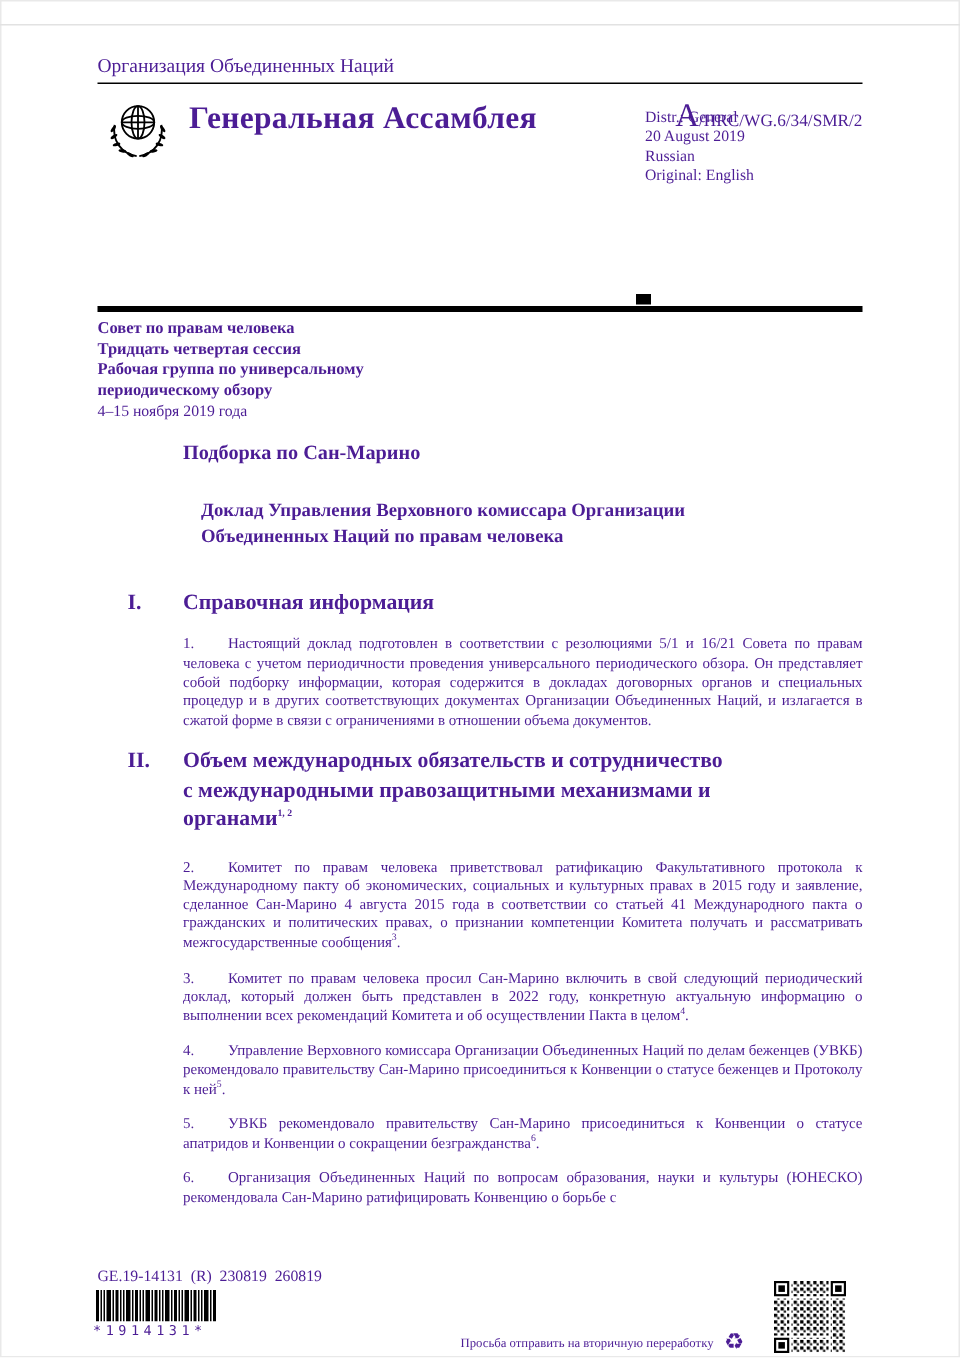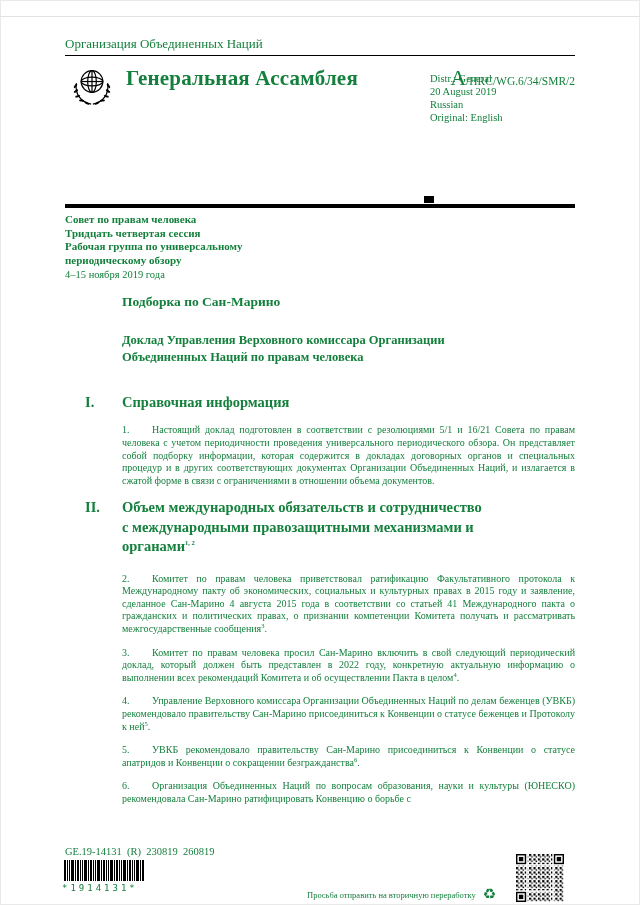--- a/index.html
+++ b/index.html
@@ -1,36 +1,36 @@
 <!DOCTYPE html>
 <html lang="ru"><head>
 <meta charset="utf-8">
 <style>
   html,body{margin:0;padding:0;background:#fff;}
   .page{
     position:relative;width:640px;height:905px;background:#fff;
-    font-family:"Liberation Serif","DejaVu Serif",serif;color:#15803d;
+    font-family:"Liberation Serif","DejaVu Serif",serif;color:#4c1d95;
     overflow:hidden;box-shadow:inset 0 0 0 1px #e9e9e9;
   }
   .page-edge{position:absolute;top:16px;left:0;width:640px;height:1px;background:#e2e2e2;}
   .org-name{position:absolute;left:65px;top:36px;font-size:13px;}
   .doc-symbol{position:absolute;right:65px;top:27px;display:flex;align-items:baseline;}
   .symbol-letter{font-size:22px;}
   .symbol-rest{font-size:11.5px;margin-top:48px;}
   .header-rule{position:absolute;left:65px;top:55px;width:510px;height:1px;background:#000;}
   .emblem{position:absolute;left:66px;top:59px;width:52px;height:52px;}
   .masthead-title{position:absolute;left:126px;top:66px;font-size:21px;font-weight:bold;letter-spacing:.2px;text-align:center;}
   .distribution{position:absolute;left:430px;top:72px;font-size:10.5px;line-height:13px;}
   .masthead-rule{position:absolute;left:65px;top:204px;width:510px;height:3.5px;background:#000;}
   .reg-mark{position:absolute;left:424px;top:196px;width:10px;height:7px;background:#000;}
   .session{position:absolute;left:65px;top:213px;width:228px;font-size:11px;font-weight:bold;line-height:13.5px;}
   .session .dates{font-weight:normal;font-size:10.5px;margin-top:1px;}
   .main{position:absolute;left:122px;top:294px;width:453px;}
   .doc-title{font-size:13.5px;font-weight:bold;margin:0 0 22px;}
-  .doc-subtitle{font-size:12.5px;font-weight:bold;margin:0 0 28px;max-width:398px;line-height:1.32;}
+  .doc-subtitle{font-size:12.5px;font-weight:bold;margin:0 12px 28px;max-width:398px;line-height:1.32;}
   .sec-head{position:relative;font-size:14.5px;font-weight:bold;line-height:1.34;margin:0 0 12px;max-width:368px;}
   .sec-num{position:absolute;left:-37px;width:32px;}
   .sec2 .sec-head{margin-top:10px;margin-bottom:16px;}
   p.para{font-size:10px;line-height:12.6px;text-align:justify;margin:0 0 11px;}
   .pnum{display:inline-block;width:30px;}
   sup.fn{font-size:6.5px;line-height:0;}
   .ge{position:absolute;left:65px;top:846px;font-size:10.5px;white-space:pre;text-align:center;}
   .barcode{position:absolute;left:64px;top:860px;}
   .barcode-caption{position:absolute;left:62px;top:883px;font-size:9px;letter-spacing:3px;font-family:"DejaVu Sans Mono",monospace;}
   .recycle{position:absolute;left:283px;top:887px;display:flex;align-items:center;gap:7px;}

